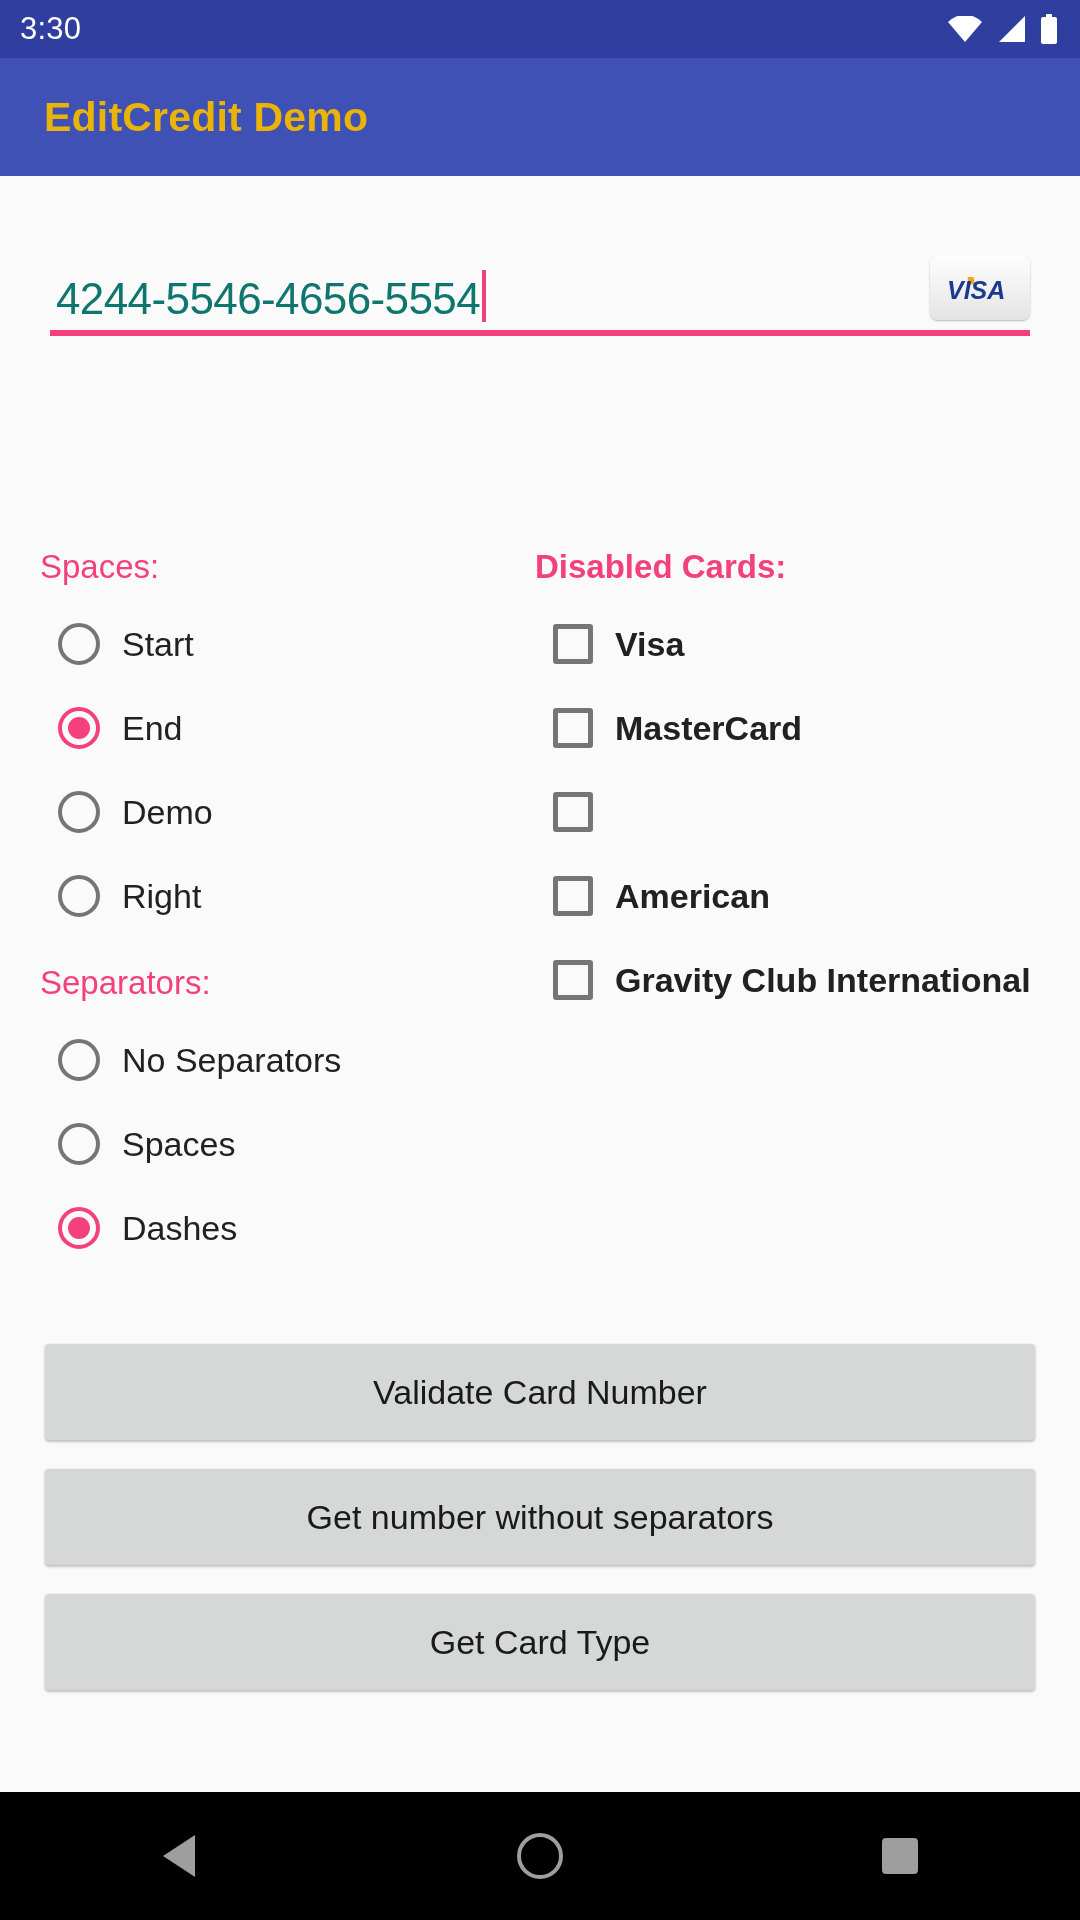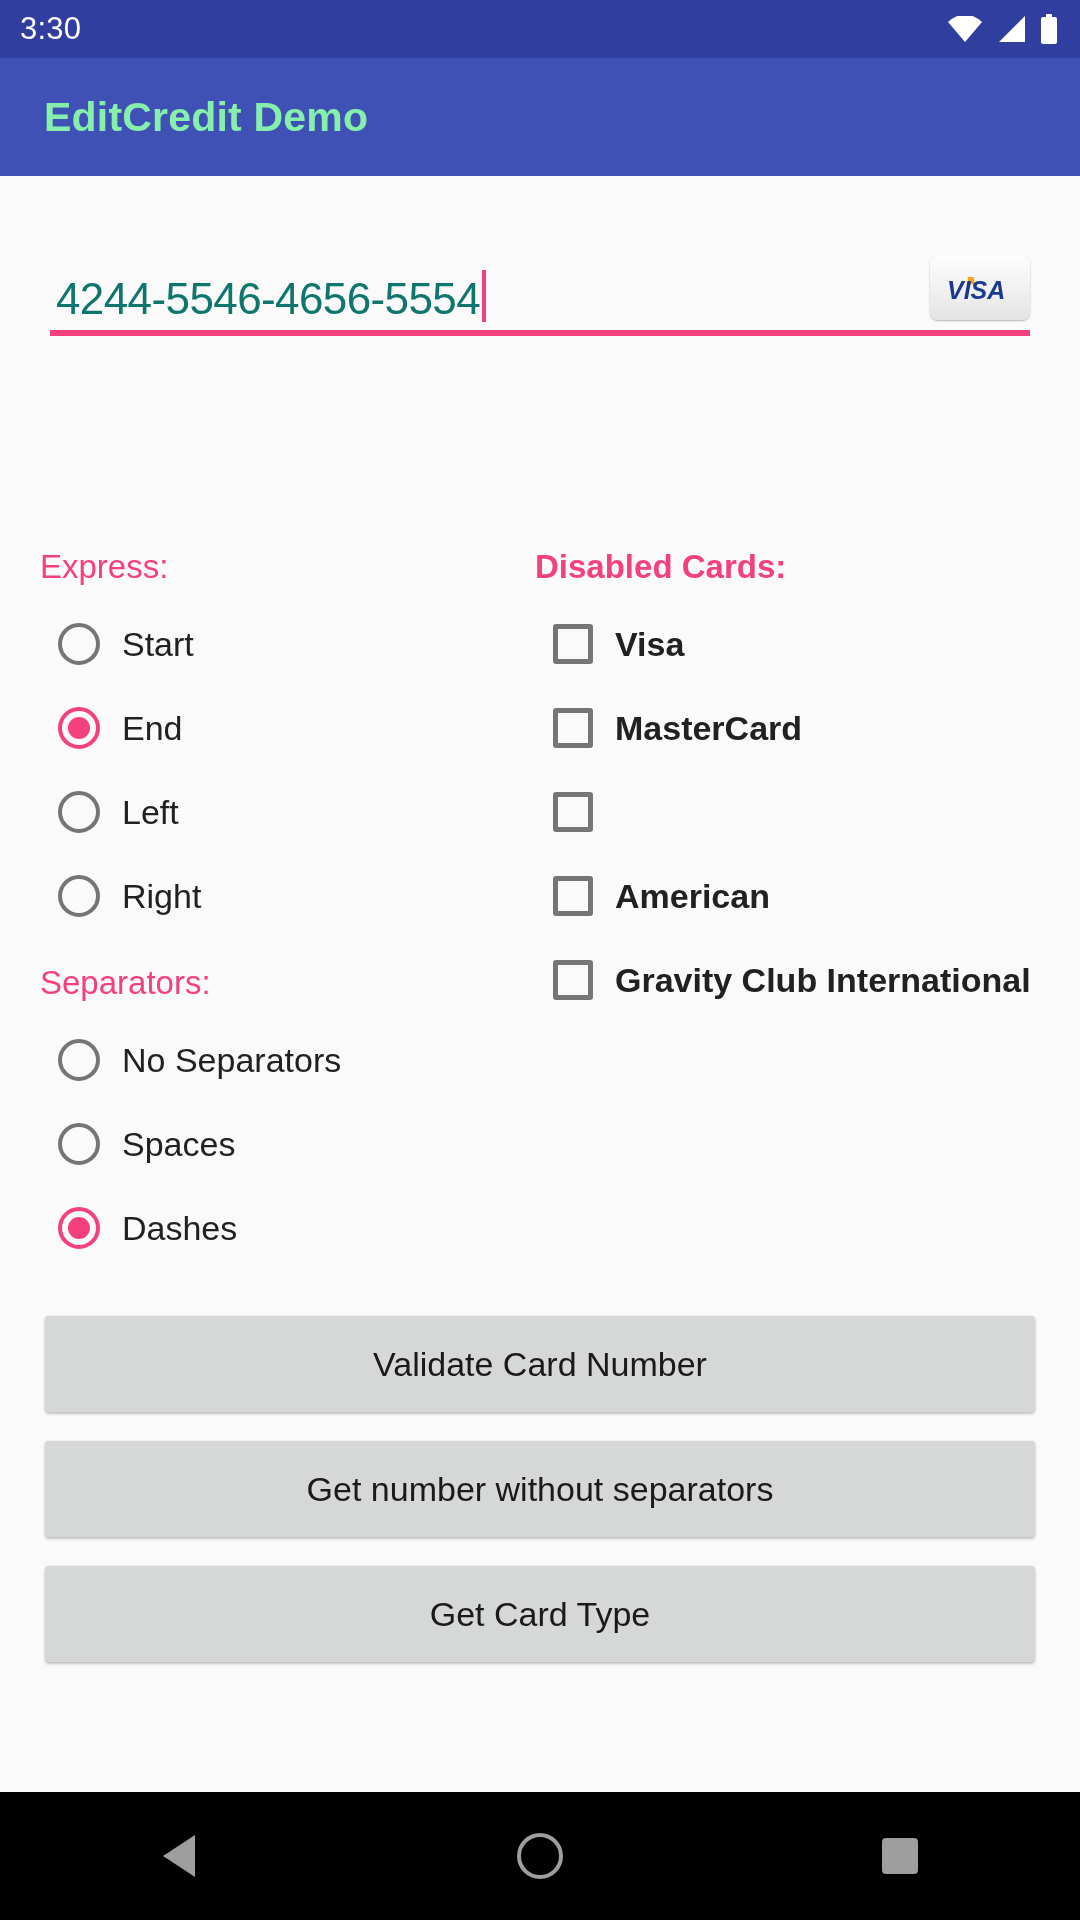--- a/index.html
+++ b/index.html
@@ -46,21 +46,21 @@
   
   .app-bar {
     height: 118px;
     background: #3F51B5;
     display: flex;
     align-items: center;
     padding-left: 44px;
     flex: 0 0 auto;
   }
   .app-title {
-    color: #86efac;
+    color: #eab308;
     font-size: 41px;
     font-weight: bold;
     letter-spacing: 0.2px;
   }
 
   
   .content {
     flex: 1 1 auto;
     background: #FAFAFA;
     position: relative;
@@ -174,21 +174,21 @@
     width: 40px; height: 40px;
     border: 5px solid #757575;
     border-radius: 3px;
     flex: 0 0 auto;
     background: transparent;
   }
 
   
   .buttons {
     position: absolute;
-    top: 1140px;
+    top: 1168px;
     left: 45px;
     width: 990px;
   }
   .btn {
     width: 100%;
     height: 96px;
     background: #D6D7D7;
     border: none;
     border-radius: 4px;
     box-shadow: 0 2px 3px rgba(0,0,0,0.22), 0 0 2px rgba(0,0,0,0.12);
@@ -267,33 +267,33 @@
           </svg>
         </div>
       </div>
       <div class="field-underline"></div>
     </div>
 
     <div class="options">
 
       <div class="col-left">
 
-        <div class="section-label">Express:</div>
+        <div class="section-label">Spaces:</div>
 
         <div class="opt-row">
           <span class="radio"></span>
           <span class="opt-label">Start</span>
         </div>
         <div class="opt-row">
           <span class="radio checked"></span>
           <span class="opt-label">End</span>
         </div>
         <div class="opt-row">
           <span class="radio"></span>
-          <span class="opt-label">Left</span>
+          <span class="opt-label">Demo</span>
         </div>
         <div class="opt-row">
           <span class="radio"></span>
           <span class="opt-label">Right</span>
         </div>
 
         <div class="section-label sep-label">Separators:</div>
 
         <div class="opt-row">
           <span class="radio"></span>

